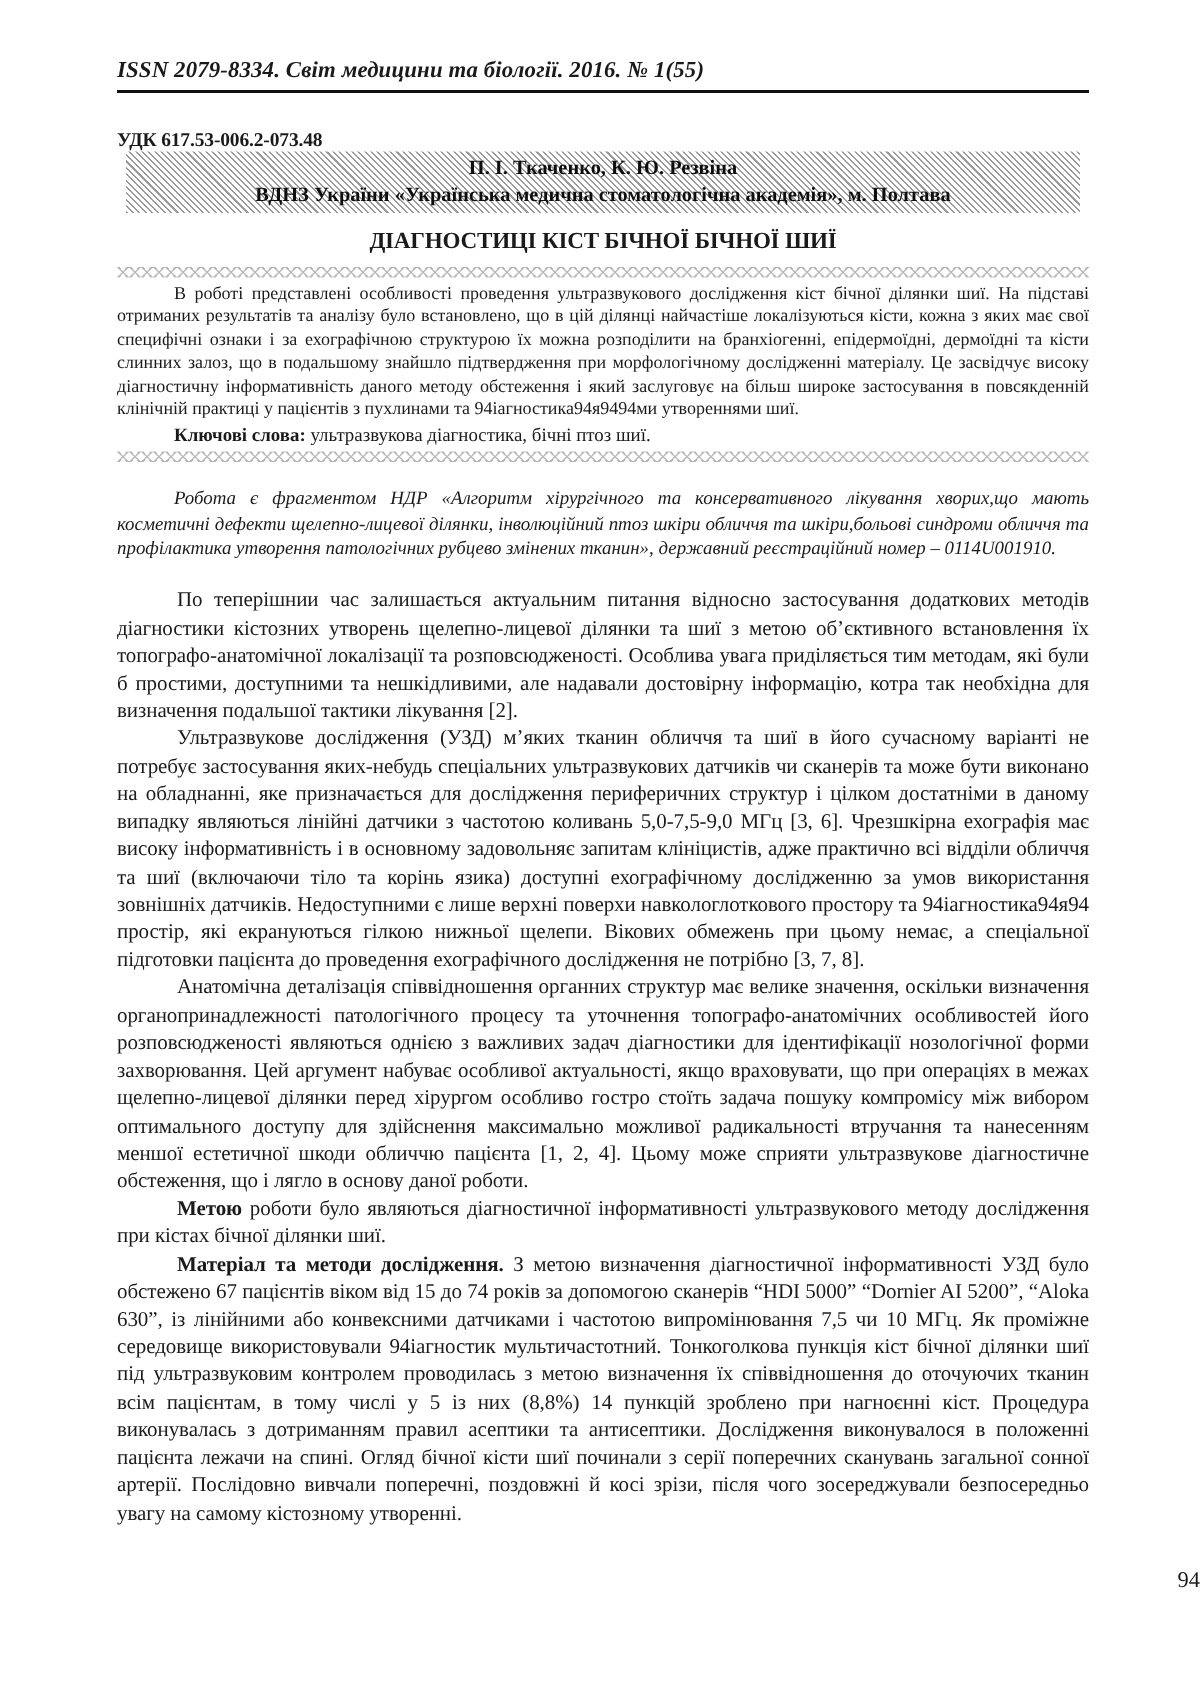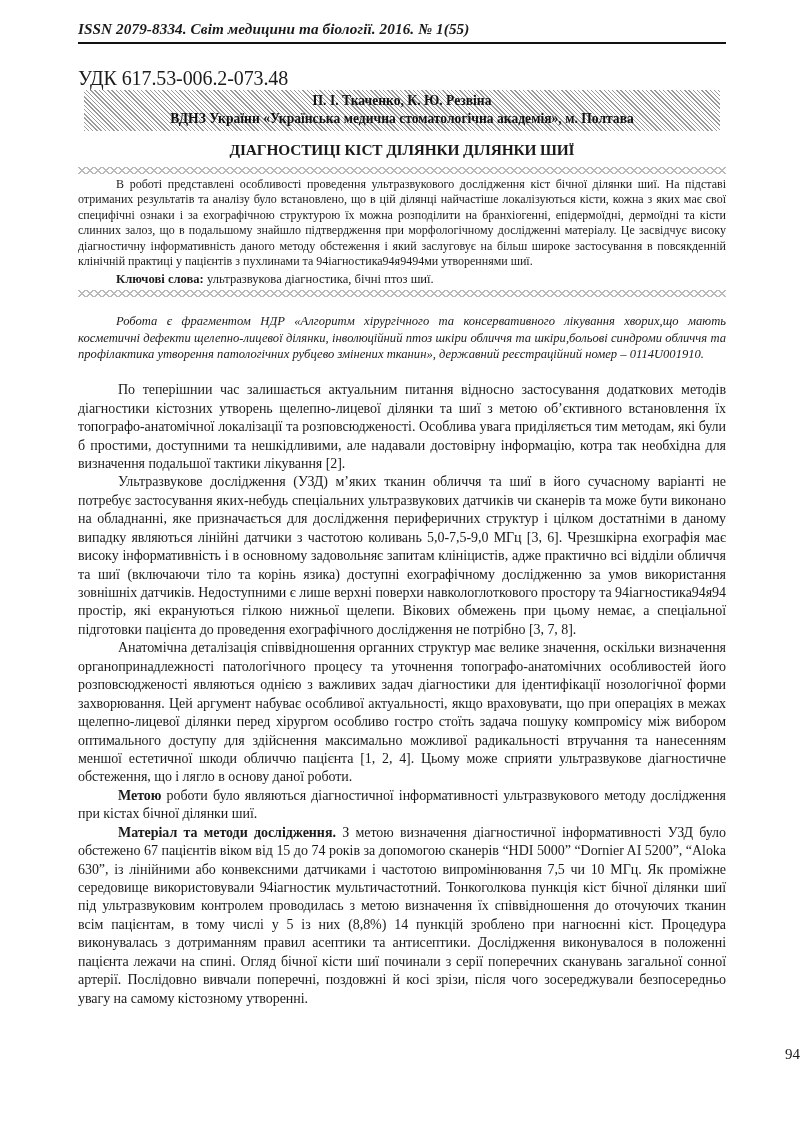--- a/index.html
+++ b/index.html
@@ -14,21 +14,21 @@
     font-family: "Liberation Serif", "DejaVu Serif", serif;
     color: #1a1a1a;
     overflow: hidden;
   }
   .page {
     position: absolute;
     left: 0; top: 0;
     width: 800px;
     height: 1132px;
     box-sizing: border-box;
-    padding: 20px 74px 0 78px;
+    padding: 38px 74px 0 78px;
   }
 
   
   .running-head {
     font-style: italic;
     font-weight: bold;
     font-size: 15.2px;
     letter-spacing: 0.1px;
     line-height: 1.2;
     padding-bottom: 3px;
@@ -36,22 +36,22 @@
   }
   .head-rule {
     border: 0;
     border-top: 2.2px solid #111;
     margin: 1px 0 0 0;
     height: 0;
   }
 
   
   .udc {
-    font-weight: normal;
-    font-size: 20px;
+    font-weight: bold;
+    font-size: 13px;
     margin-top: 23px;
     letter-spacing: -0.1px;
   }
 
   
   .author-band {
     margin-top: 0;
     margin-left: 6px;
     margin-right: 6px;
     padding: 2px 0 3px 0;
@@ -154,21 +154,21 @@
   <hr class="head-rule">
 
   <div class="udc">УДК 617.53-006.2-073.48</div>
 
   <div class="author-band">
     <div class="line">П. І. Ткаченко, К. Ю. Резвіна</div>
     <div class="line">ВДНЗ України «Українська медична стоматологічна академія», м. Полтава</div>
   </div>
 
   <div class="article-title">
-    <div>ДІАГНОСТИЦІ КІСТ ДІЛЯНКИ ДІЛЯНКИ ШИЇ</div>
+    <div>ДІАГНОСТИЦІ КІСТ БІЧНОЇ БІЧНОЇ ШИЇ</div>
   </div>
 
   <div class="zigzag"></div>
 
   <div class="abstract">В роботі представлені особливості проведення ультразвукового дослідження кіст бічної ділянки шиї. На підставі отриманих результатів та аналізу було встановлено, що в цій ділянці найчастіше локалізуються кісти, кожна з яких має свої специфічні ознаки і за ехографічною структурою їх можна розподілити на бранхіогенні, епідермоїдні, дермоїдні та кісти слинних залоз, що в подальшому знайшло підтвердження при морфологічному дослідженні матеріалу. Це засвідчує високу діагностичну інформативність даного методу обстеження і який заслуговує на більш широке застосування в повсякденній клінічній практиці у пацієнтів з пухлинами та 94іагностика94я9494ми утвореннями шиї.</div>
 
   <div class="keywords">
     <b>Ключові слова:</b><span> ультразвукова діагностика, бічні птоз шиї.</span>
   </div>
 

